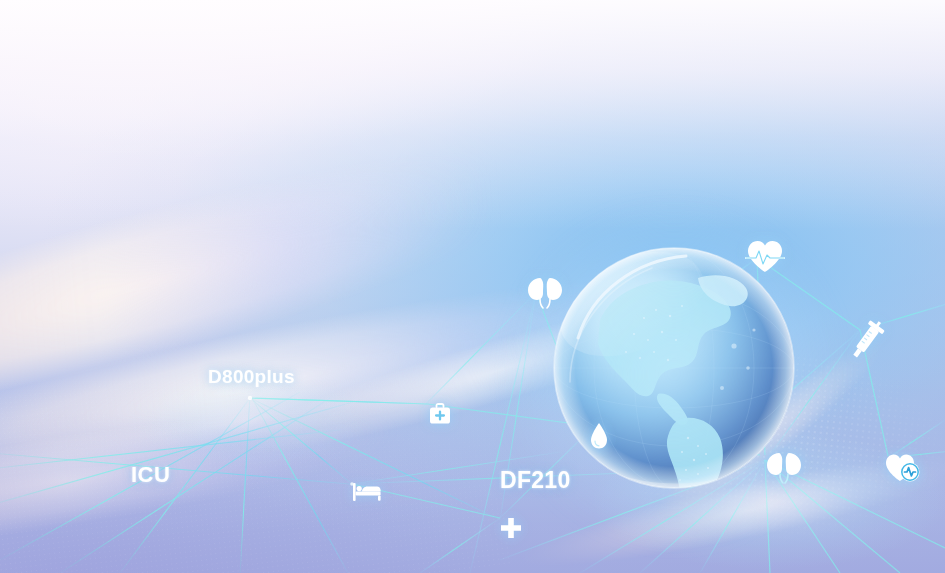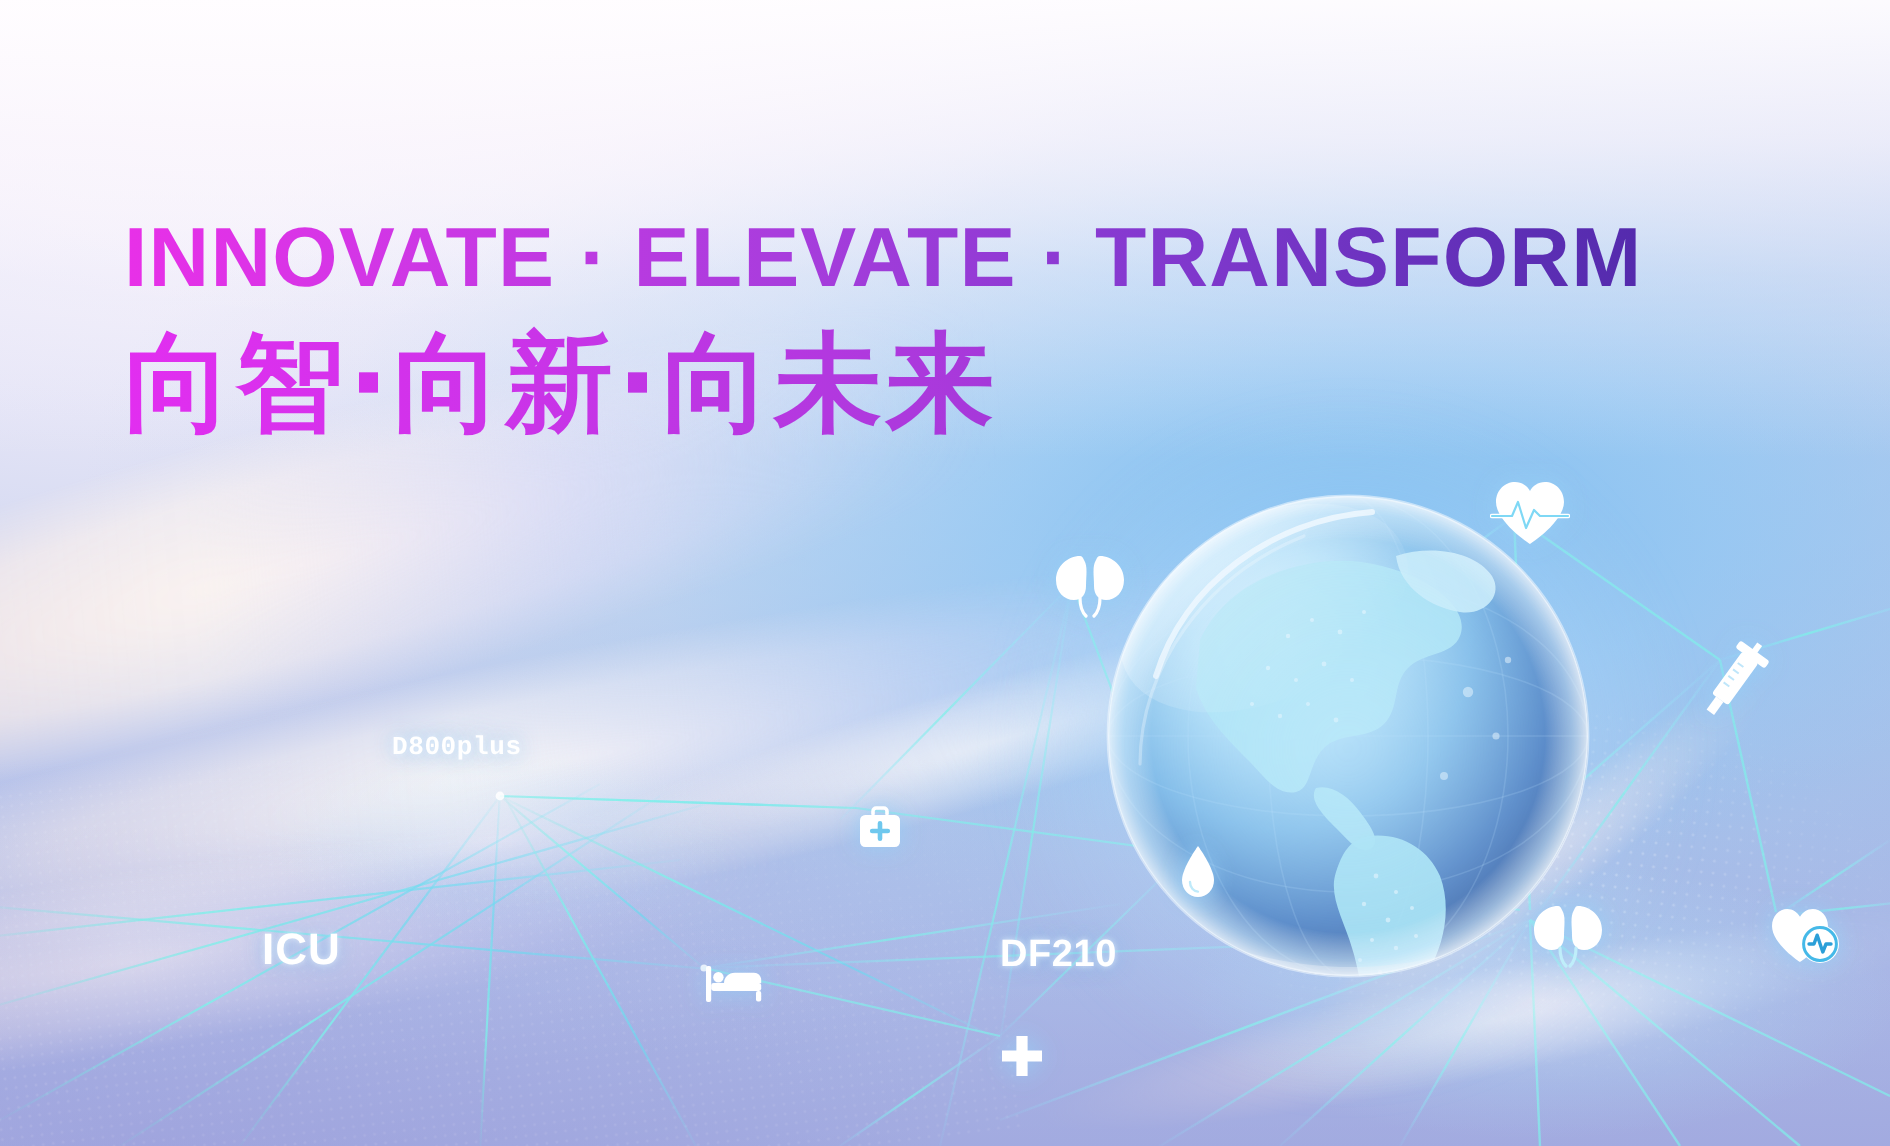--- a/index.html
+++ b/index.html
@@ -182,23 +182,23 @@
   }
 
   
   .tag {
     position: absolute;
     color: #ffffff;
     font-weight: 700;
     white-space: nowrap;
     text-shadow: 0 0 10px rgba(130,190,240,0.85), 0 0 3px rgba(255,255,255,0.8);
   }
-  #tag-d800 { left: 196px; top: 366px; font-size: 13px; letter-spacing: 0.3px; font-family: Liberation Mono, monospace; }
+  #tag-d800 { left: 208px; top: 366px; font-size: 19px; letter-spacing: 0.3px; }
   #tag-icu  { left: 131px; top: 462px; font-size: 22px; letter-spacing: 0.5px; }
-  #tag-df210{ left: 500px; top: 467px; font-size: 19px; letter-spacing: 0.3px; }
+  #tag-df210{ left: 500px; top: 467px; font-size: 23px; letter-spacing: 0.3px; }
 
   
   .micon {
     position: absolute;
     filter: drop-shadow(0 0 6px rgba(150,205,245,0.95));
   }
   .micon svg { display: block; }
 </style>
 </head>
 <body>
@@ -490,18 +490,14 @@
   <div class="micon" style="left:500px; top:517px;">
     <svg width="22" height="22" viewBox="0 0 22 22">
       <path d="M8.2,1 L13.8,1 L13.8,8.2 L21,8.2 L21,13.8 L13.8,13.8 L13.8,21 L8.2,21 L8.2,13.8 L1,13.8 L1,8.2 L8.2,8.2 Z" fill="#ffffff"></path>
     </svg>
   </div>
 
   <div class="tag" id="tag-d800">D800plus</div>
   <div class="tag" id="tag-icu">ICU</div>
   <div class="tag" id="tag-df210">DF210</div>
 
-  <div id="headline">
-    <div id="title-en">INNOVATE · ELEVATE · TRANSFORM</div>
-    <div id="title-cn">向智·向新·向未来</div>
-  </div>
 
 </div>
 
 </body></html>

